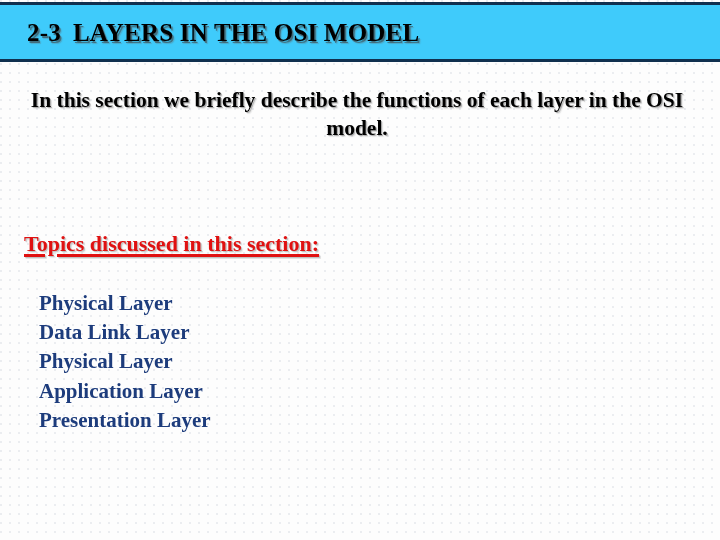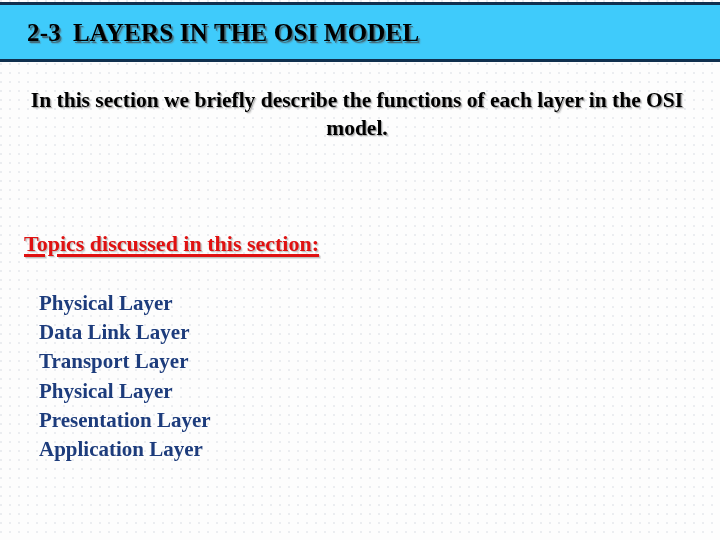--- a/index.html
+++ b/index.html
@@ -130,19 +130,18 @@
     </div>
   </div>
 
   <div class="intro">In this section we briefly describe the functions of each layer in the OSI model.</div>
 
   <div class="topics-heading">Topics discussed in this section:</div>
 
   <ul class="topics-list">
     <li class="topic-item">Physical Layer</li>
     <li class="topic-item">Data Link Layer</li>
-    <li class="topic-item">Transport Layer</li>
     <li class="topic-item">Physical Layer</li>
+    <li class="topic-item">Application Layer</li>
     <li class="topic-item">Presentation Layer</li>
-    <li class="topic-item">Application Layer</li>
   </ul>
 
 </div>
 
 </body></html>

